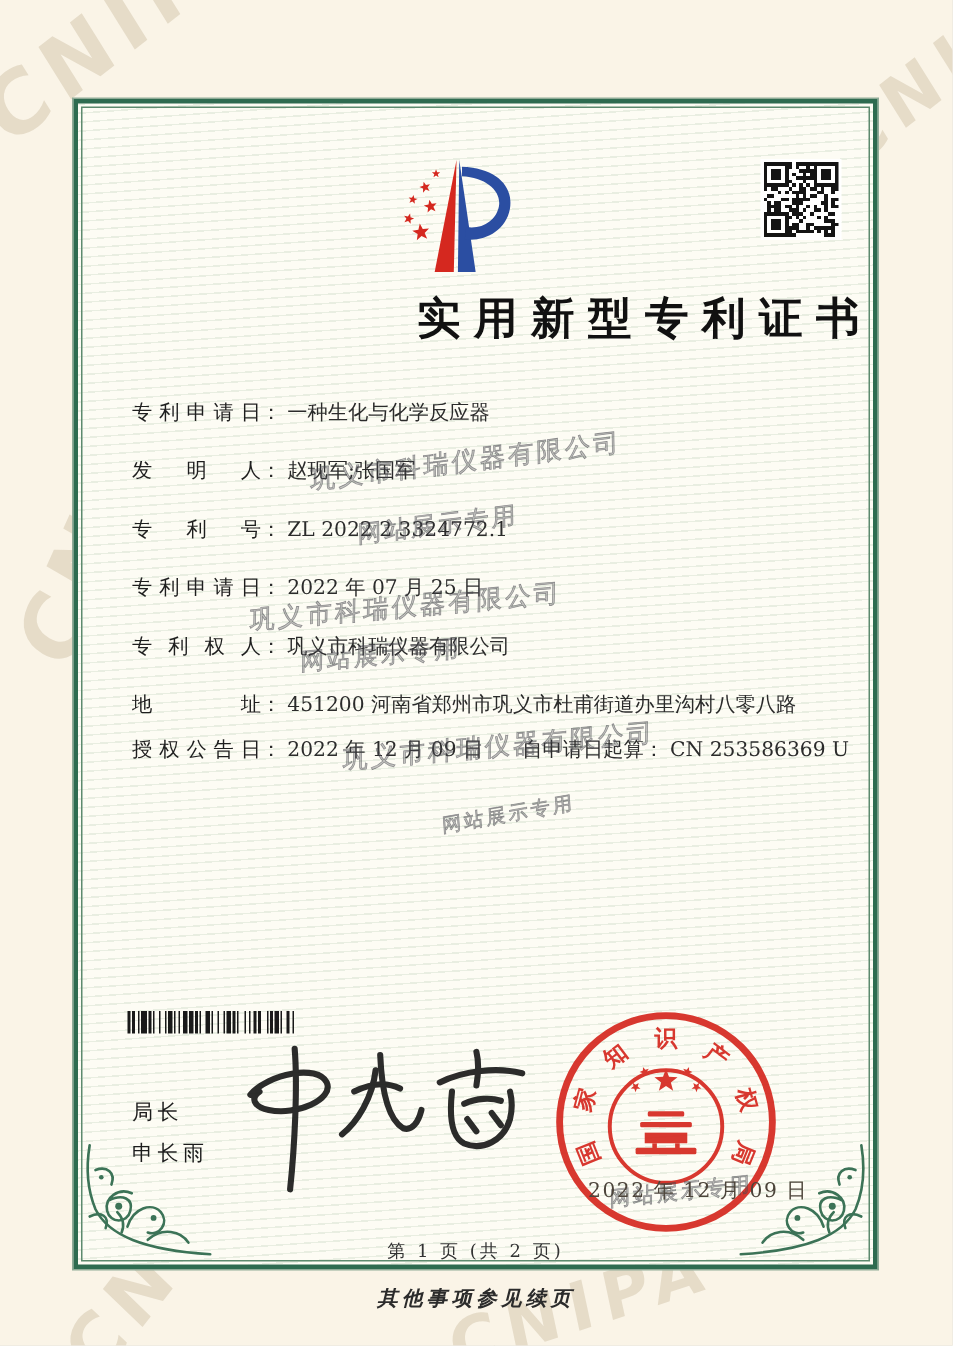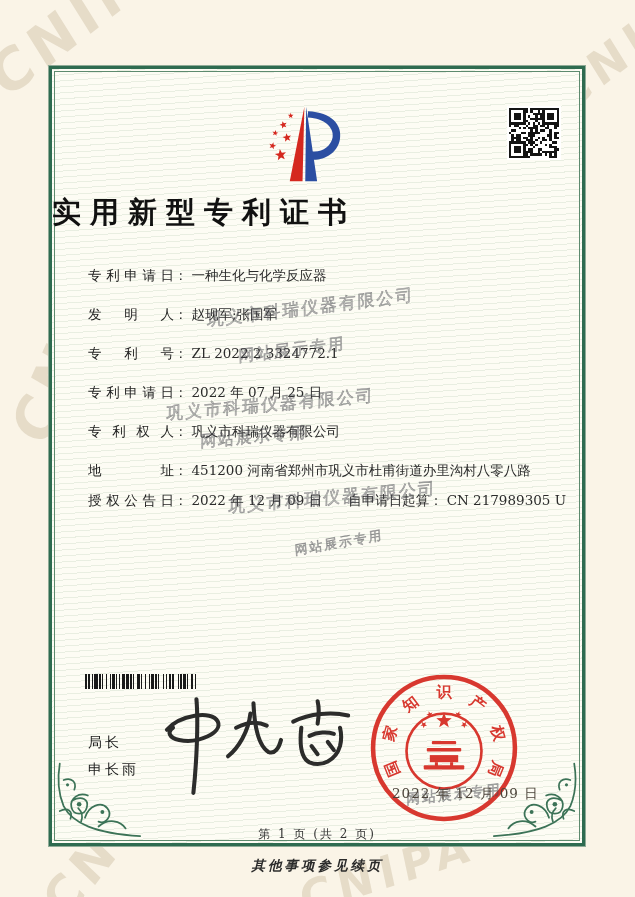--- a/index.html
+++ b/index.html
@@ -28,21 +28,21 @@
     background:
       repeating-linear-gradient(176deg, rgba(118,158,118,0.15) 0 1px, rgba(255,255,255,0) 1px 6px),
       #fdfcf4;
   }
   .frame-hairline { position:absolute; inset:2px; border:1px solid #5d8a6e; pointer-events:none; }
   .cert-no { position:absolute; left:36px; top:32px; font-size:13px; letter-spacing:3px; color:#3a3a3a; }
   .logo { position:absolute; left:208px; top:34px; width:96px; height:82px; }
   .qr { position:absolute; left:455px; top:37px; width:54px; height:54px; background:#fff; padding:2px; }
   .qr svg { width:100%; height:100%; display:block; }
   .title {
-    position:absolute; left:0; right:0; top:124px; text-align:left;
+    position:absolute; left:0; right:0; top:124px; text-align:right;
     font-size:29px; font-weight:bold; letter-spacing:9px; color:#111;
   }
   
   .rows { position:absolute; left:36px; top:196px; width:470px; font-size:13.5px; }
   .row { margin-bottom:19px; line-height:20px; white-space:nowrap; }
   .row.tight { margin-bottom:10px; }
   .row-label {
     display:inline-block; width:86px; text-align:justify; text-align-last:justify;
     color:#1e1e1e; vertical-align:top;
   }
@@ -392,21 +392,21 @@
       <div class="row">
         <span class="row-label">专利申请日</span><span class="colon">：</span><span class="row-value">2022 年 07 月 25 日</span>
       </div>
       <div class="row">
         <span class="row-label">专利权人</span><span class="colon">：</span><span class="row-value">巩义市科瑞仪器有限公司</span>
       </div>
       <div class="row tight">
         <span class="row-label">地址</span><span class="colon">：</span><span class="row-value">451200 河南省郑州市巩义市杜甫街道办里沟村八零八路</span>
       </div>
       <div class="row">
-        <span class="row-label">授权公告日</span><span class="colon">：</span><span class="row-value">2022 年 12 月 09 日</span><span class="pair2"><span>自申请日起算</span><span class="colon">：</span><span>CN 217989305 U</span></span>
+        <span class="row-label">授权公告日</span><span class="colon">：</span><span class="row-value">2022 年 12 月 09 日</span><span class="pair2"><span>自申请日起算</span><span class="colon">：</span><span>CN 253586369 U</span></span>
       </div>
     </div>
 
     <div class="paras">
     </div>
 
     <div class="barcode" id="barcode">
         <i style="width: 2.3px; background: rgb(25, 25, 25);"></i>
         <i style="width: 1.15px; background: transparent;"></i>
         <i style="width: 1.15px; background: rgb(25, 25, 25);"></i>

